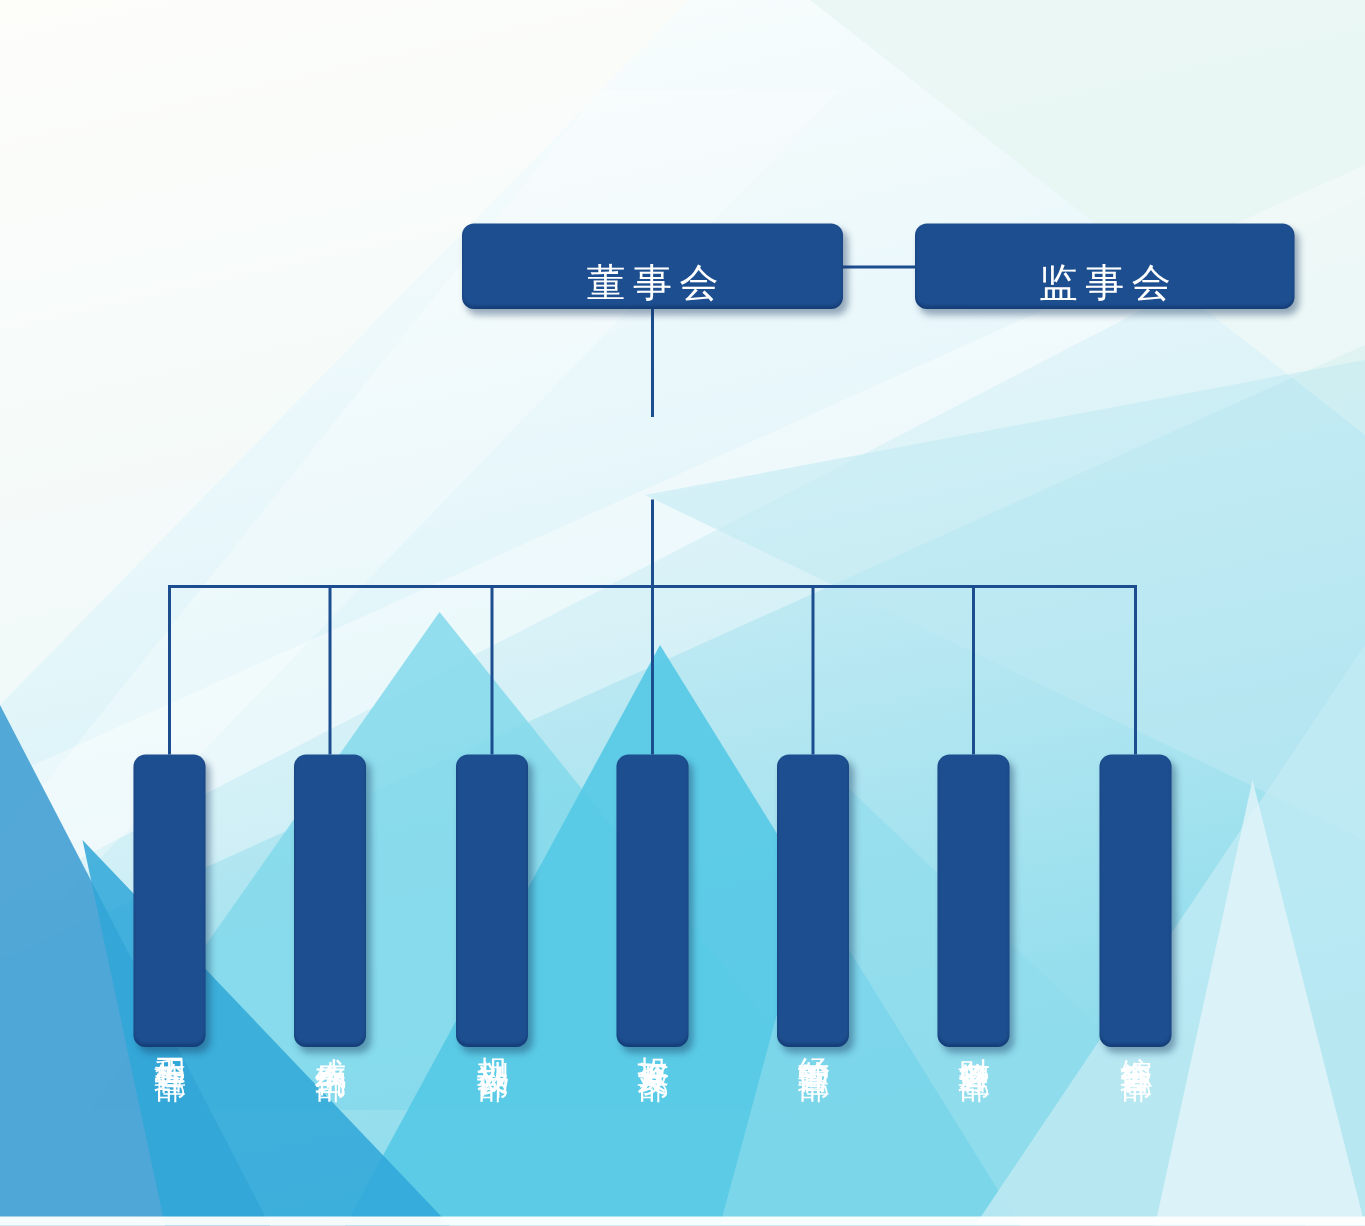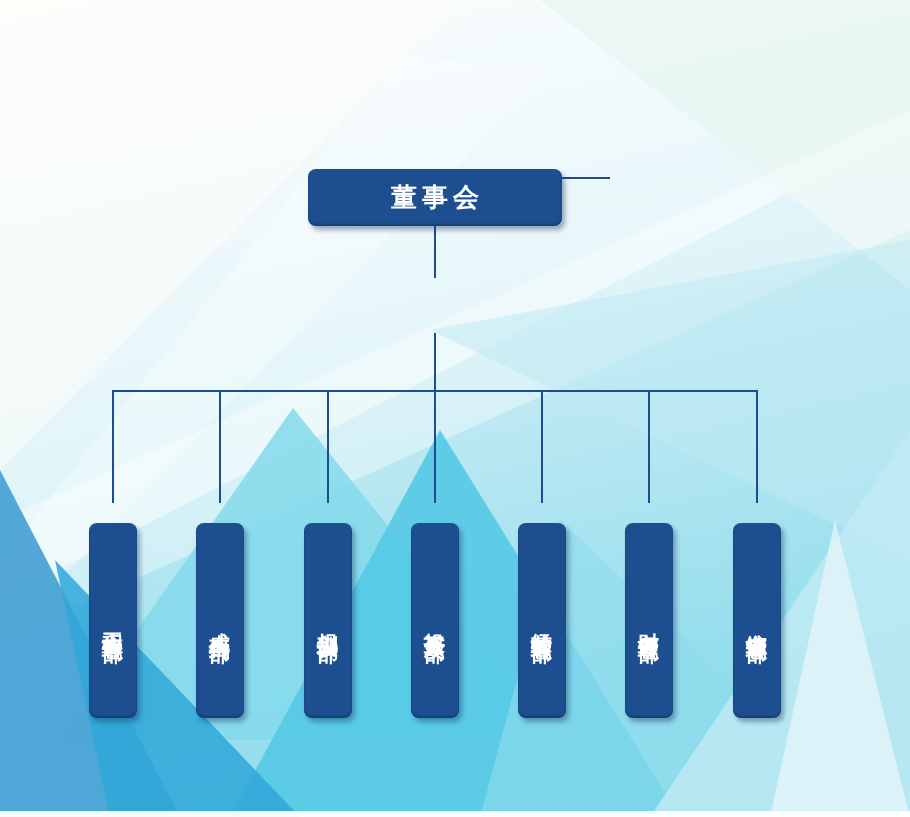--- a/index.html
+++ b/index.html
@@ -26,26 +26,25 @@
   #drop-1{left:112px;} #drop-2{left:219px;} #drop-3{left:327px;}
   #drop-4{left:434px;} #drop-5{left:541px;} #drop-6{left:648px;}
   #drop-7{left:756px;}
 
   .node{
     position:absolute;
     background:var(--node-fill);
     color:var(--node-text);
     border-radius:8px;
     display:flex;
-    align-items:center;
+    align-items:flex-end;
     justify-content:center;
-    font-weight:bold;
+    font-weight:normal;
     box-shadow: 3px 4px 5px rgba(25,55,95,0.42), inset 0 -2px 2px rgba(0,20,60,0.28);
     z-index:2;
-    margin-top:20px;
   }
   .node-h{height:57px; font-size:26px; letter-spacing:5px; text-indent:5px;}
   #node-board      {left:308px; top:149px; width:254px;}
   #node-supervisors{left:610px; top:149px; width:253px;}
   #node-gm         {left:308px; top:278px; width:254px; height:55px; font-size:25px; letter-spacing:4px; text-indent:4px;}
 
   .node-v{
     top:503px;
     width:48px;
     height:195px;
@@ -99,20 +98,23 @@
   <div class="connector drop" id="drop-2"></div>
   <div class="connector drop" id="drop-3"></div>
   <div class="connector drop" id="drop-4"></div>
   <div class="connector drop" id="drop-5"></div>
   <div class="connector drop" id="drop-6"></div>
   <div class="connector drop" id="drop-7"></div>
 
   <div class="node node-h" id="node-board">
     <span>董事会</span>
   </div>
+  <div class="node node-h" id="node-supervisors">
+    <span>监事会</span>
+  </div>
 
 
   <div class="node node-v" id="node-dept-1">
     <span class="v-label">工程管理部</span>
   </div>
   <div class="node node-v" id="node-dept-2">
     <span class="v-label">成本合约部</span>
   </div>
   <div class="node node-v" id="node-dept-3">
     <span class="v-label">规划设计部</span>

